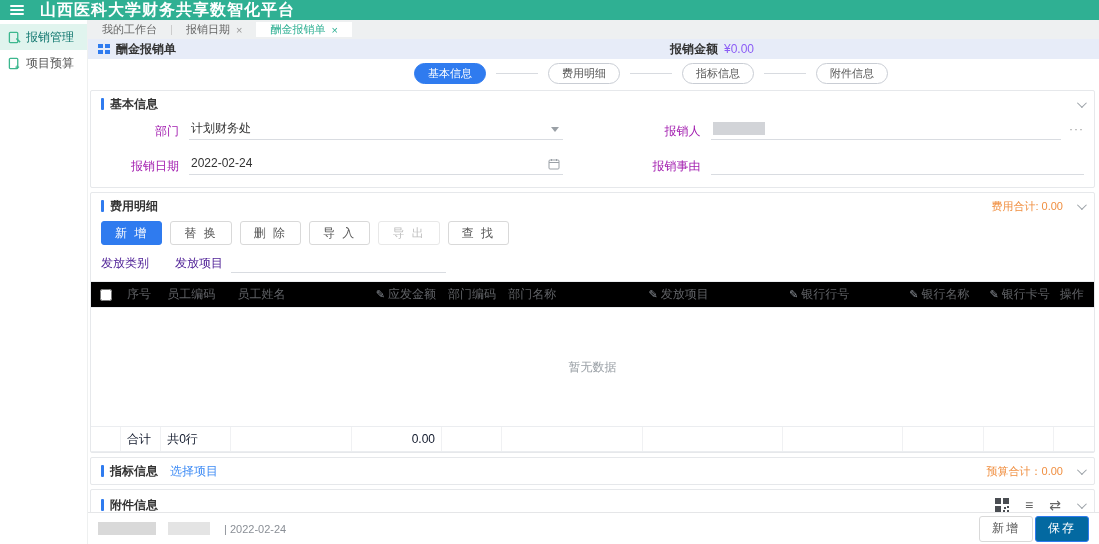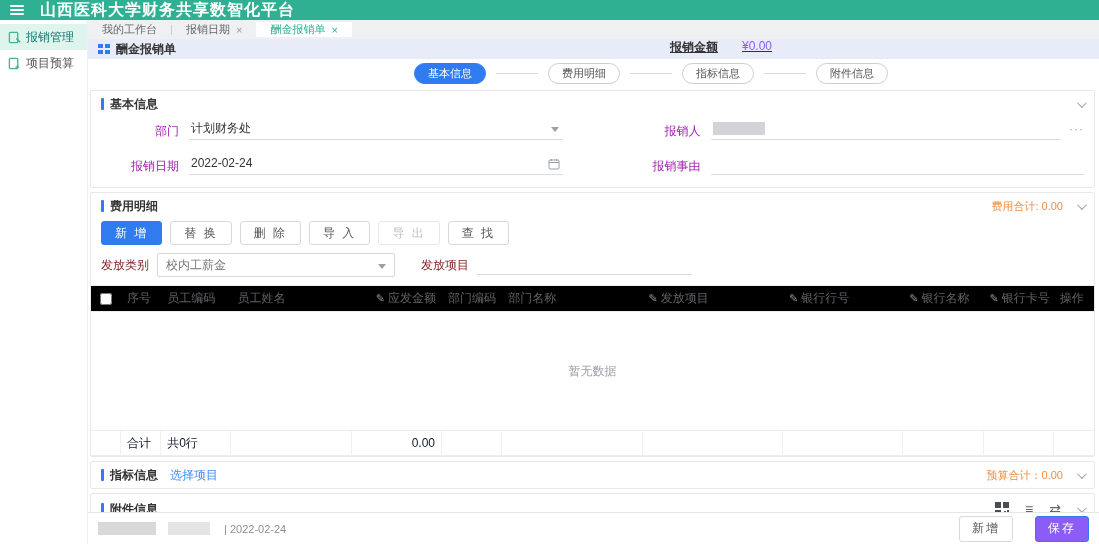--- a/index.html
+++ b/index.html
@@ -28,21 +28,21 @@
   .tab { display:flex; align-items:center; padding:0 14px; color:#666; cursor:pointer; gap:6px; }
   .tab .tab-close { color:#999; font-size:11px; cursor:pointer; }
   .tab.active { background:#fff; color:#2fb093; }
   .tab.active .tab-close { color:#2fb093; }
   .tab-sep { width:1px; height:10px; background:#ccc; align-self:center; }
 
   
   .title-strip { height:20px; background:#e7ecf8; display:flex; align-items:center; padding:0 10px; position:relative; flex:0 0 auto; }
   .doc-icon { width:12px; height:10px; margin-right:6px; }
   .strip-title { font-weight:bold; font-size:12px; color:#333; }
-  .strip-amount { position:absolute; left:582px; top:0; height:100%; display:flex; gap:24px;text-decoration:underline; }
+  .strip-amount { position:absolute; left:582px; top:0; height:100%; display:flex; align-items:center; gap:6px; }
   .amt-label { font-weight:bold; color:#333; }
   .amt-value { color:#8b5cf6; }
 
   
   .steps-row { height:28px; background:#fff; display:flex; align-items:center; justify-content:center; position:relative; left:115px; gap:0; flex:0 0 auto; width:calc(100% - 115px); }
   .step-pill { padding:2px 13px; border-radius:11px; border:1px solid #c9cdd4; color:#555; background:#fff; font-size:11px; cursor:pointer; white-space:nowrap; }
   .step-pill.active { background:#2f7bef; border-color:#2f7bef; color:#fff; }
   .step-dash { width:42px; height:0; border-top:1px solid #d8dbe0; margin:0 10px; }
 
   
@@ -66,21 +66,21 @@
   .redact { width:52px; height:13px; background:#d2d4d8; }
   .more-dots { color:#999; margin-left:8px; letter-spacing:1px; flex:0 0 auto; align-self:flex-end; padding-bottom:4px; cursor:pointer; }
 
   
   .toolbar { display:flex; gap:8px; padding:2px 10px 6px 10px; }
   .btn { height:24px; padding:0 13px; border:1px solid #d9d9d9; border-radius:3px; background:#fff; color:#555; font-size:12px; display:flex; align-items:center; cursor:pointer; letter-spacing:2px; }
   .btn.primary { background:#2f7bef; border-color:#2f7bef; color:#fff; }
   .btn.disabled { color:#bfbfbf; border-color:#e8e8e8; cursor:default; }
 
   .filter-row { display:flex; align-items:center; padding:2px 10px 8px 10px; gap:8px; }
-  .filter-label { color:#7f1d1d; white-space:nowrap;font-family:Liberation Mono, monospace; }
+  .filter-label { color:#4c1d95; white-space:nowrap;font-family:Liberation Mono, monospace; }
   .select-box { width:238px; height:24px; border:1px solid #d9d9d9; border-radius:2px; display:flex; align-items:center; padding:0 20px 0 8px; position:relative; color:#777; cursor:pointer; }
   .select-box .caret { top:10px; right:8px; }
   .uline-input { width:215px; border-bottom:1px solid #d9dce1; height:20px; cursor:text; }
 
   
   .grid-table { border-top:1px solid #ebedf0; }
   .trow { display:flex; align-items:center; }
   .thead { background:#000000; height:26px; color:#606266; border-bottom:1px solid #ebedf0; }
   .tcell { padding:0 6px; white-space:nowrap; overflow:hidden; display:flex; align-items:center; gap:3px; }
   .c0{width:3%;justify-content:center;} .c1{width:4%;} .c2{width:7%;} .c3{width:12%;}
@@ -95,23 +95,23 @@
 
   
   .att-icons { margin-left:auto; display:flex; align-items:center; gap:16px; color:#555; }
   .txt-icon { font-size:14px; color:#666; cursor:pointer; line-height:1; }
 
   
   .footer { height:32px; border-top:1px solid #e5e6e8; display:flex; align-items:center; padding:0 10px; gap:8px; flex:0 0 auto; background:#fff; }
   .foot-redact1 { width:58px; height:13px; background:#d9d9d9; }
   .foot-redact2 { width:42px; height:13px; background:#e4e4e4; margin-left:4px; }
   .foot-date { color:#8a8f96; font-size:11px; margin-left:6px; }
-  .foot-btns { margin-left:auto; display:flex; gap:22px; }
+  .foot-btns { margin-left:auto; display:flex; gap:2px; }
   .fbtn { width:54px; height:26px; border:1px solid #d9d9d9; border-radius:3px; background:#fff; color:#555; font-size:12px; display:flex; align-items:center; justify-content:center; cursor:pointer; letter-spacing:2px; }
-  .fbtn.primary { background:#8b5cf6; border-color:#2f7bef; color:#fff; }
+  .fbtn.primary { background:#0369a1; border-color:#2f7bef; color:#fff; }
 </style>
 </head>
 <body>
 
 <div class="app">
 
   <div class="topbar">
     <span class="ham">
         <i></i>
         <i></i>
@@ -236,24 +236,20 @@
           <div class="toolbar">
             <button class="btn primary">新 增</button>
             <button class="btn">替 换</button>
             <button class="btn">删 除</button>
             <button class="btn">导 入</button>
             <button class="btn disabled">导 出</button>
             <button class="btn">查 找</button>
           </div>
           <div class="filter-row">
             <span class="filter-label">发放类别</span>
-            <div class="select-box">
-              <span>校内工薪金</span>
-              <span class="caret"></span>
-            </div>
             <span class="filter-label" style="margin-left:18px;">发放项目</span>
             <div class="uline-input"><span></span></div>
           </div>
 
           <div class="grid-table">
             <div class="trow thead">
               <span class="tcell c0">
                   <input type="checkbox" class="cbox" style="">
                 </span>
               <span class="tcell c1">序号</span>

